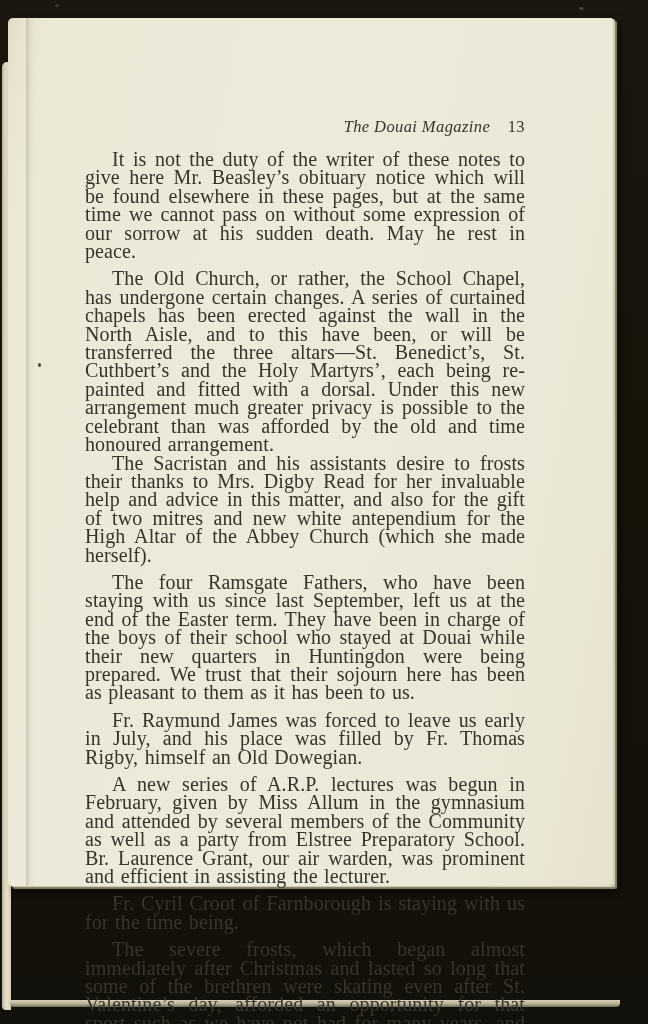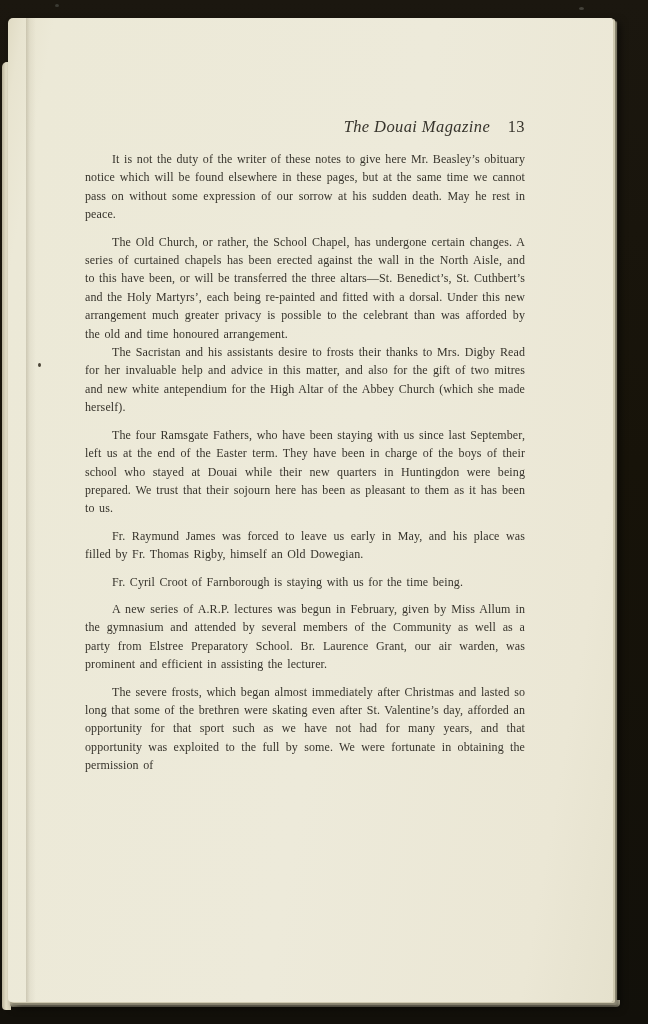--- a/index.html
+++ b/index.html
@@ -36,21 +36,21 @@
     height: 7px;
     background: linear-gradient(180deg, #d9d3ba 0%, #b6b097 55%, #6e6a58 100%);
     border-radius: 0 0 4px 3px;
     transform: skewX(-0.4deg);
   }
   .page {
     position: absolute;
     left: 8px;
     top: 18px;
     width: 605px;
-    height: 984px;
+    height: 868px;
     background: linear-gradient(100deg,
       #e0dbc4 0px, #e8e4d0 16px, #ece9d7 46px,
       #edeada 55%, #ebe7d5 88%, #e5e1cd 100%);
     border-radius: 5px 2px 2px 4px;
     box-shadow: 2px 1px 0 #cfc9b0, 4px 3px 1px #8a8672, 6px 5px 9px rgba(0,0,0,0.65);
   }
   
   .spine-crease {
     position: absolute;
     left: 18px;
@@ -79,21 +79,21 @@
   .page-number {
     display: inline-block;
     margin-left: 13px;
     font-style: normal;
   }
   .body-text {
     margin-top: 13px;
   }
   .para {
     margin: 9px 0 0 0;
-    font-size: 12px;
+    font-size: 20px;
     line-height: 18.4px;
     text-align: justify;
     text-indent: 27px;
     word-spacing: 1.4px;
     letter-spacing: 0.1px;
   }
   .para.first { margin-top: 0; }
   .para.no-gap { margin-top: 0; }
   
   .speck {
@@ -120,23 +120,23 @@
       <div class="running-head">
         <span class="journal-title">The Douai Magazine</span>
         <span class="page-number">13</span>
       </div>
 
       <div class="body-text">
         <p class="para first">It is not the duty of the writer of these notes to give here Mr. Beasley’s obituary notice which will be found elsewhere in these pages, but at the same time we cannot pass on without some expression of our sorrow at his sudden death.  May he rest in peace.</p>
         <p class="para">The Old Church, or rather, the School Chapel, has undergone certain changes.  A series of curtained chapels has been erected against the wall in the North Aisle, and to this have been, or will be transferred the three altars—St. Benedict’s, St. Cuthbert’s and the Holy Martyrs’, each being re-painted and fitted with a dorsal.  Under this new arrangement much greater privacy is possible to the celebrant than was afforded by the old and time honoured arrangement.</p>
         <p class="para no-gap">The Sacristan and his assistants desire to frosts their thanks to Mrs. Digby Read for her invaluable help and advice in this matter, and also for the gift of two mitres and new white antependium for the High Altar of the Abbey Church (which she made herself).</p>
         <p class="para">The four Ramsgate Fathers, who have been staying with us since last September, left us at the end of the Easter term. They have been in charge of the boys of their school who stayed at Douai while their new quarters in Huntingdon were being prepared.  We trust that their sojourn here has been as pleasant to them as it has been to us.</p>
-        <p class="para">Fr. Raymund James was forced to leave us early in May, and his place was filled by Fr. Thomas Rigby, himself an Old Dowegian.</p>
+        <p class="para">Fr. Raymund James was forced to leave us early in July, and his place was filled by Fr. Thomas Rigby, himself an Old Dowegian.</p>
+        <p class="para">A new series of A.R.P. lectures was begun in February, given by Miss Allum in the gymnasium and attended by several members of the Community as well as a party from Elstree Preparatory School.  Br. Laurence Grant, our air warden, was prominent and efficient in assisting the lecturer.</p>
         <p class="para">Fr. Cyril Croot of Farnborough is staying with us for the time being.</p>
-        <p class="para">A new series of A.R.P. lectures was begun in February, given by Miss Allum in the gymnasium and attended by several members of the Community as well as a party from Elstree Preparatory School.  Br. Laurence Grant, our air warden, was prominent and efficient in assisting the lecturer.</p>
         <p class="para">The severe frosts, which began almost immediately after Christmas and lasted so long that some of the brethren were skating even after St. Valentine’s day, afforded an opportunity for that sport such as we have not had for many years, and that opportunity was exploited to the full by some.  We were fortunate in obtaining the permission of</p>
       </div>
     </div>
   </div>
 
   <div class="speck speck-2"></div>
   <div class="speck speck-3"></div>
 </div>
 
 </body></html>

